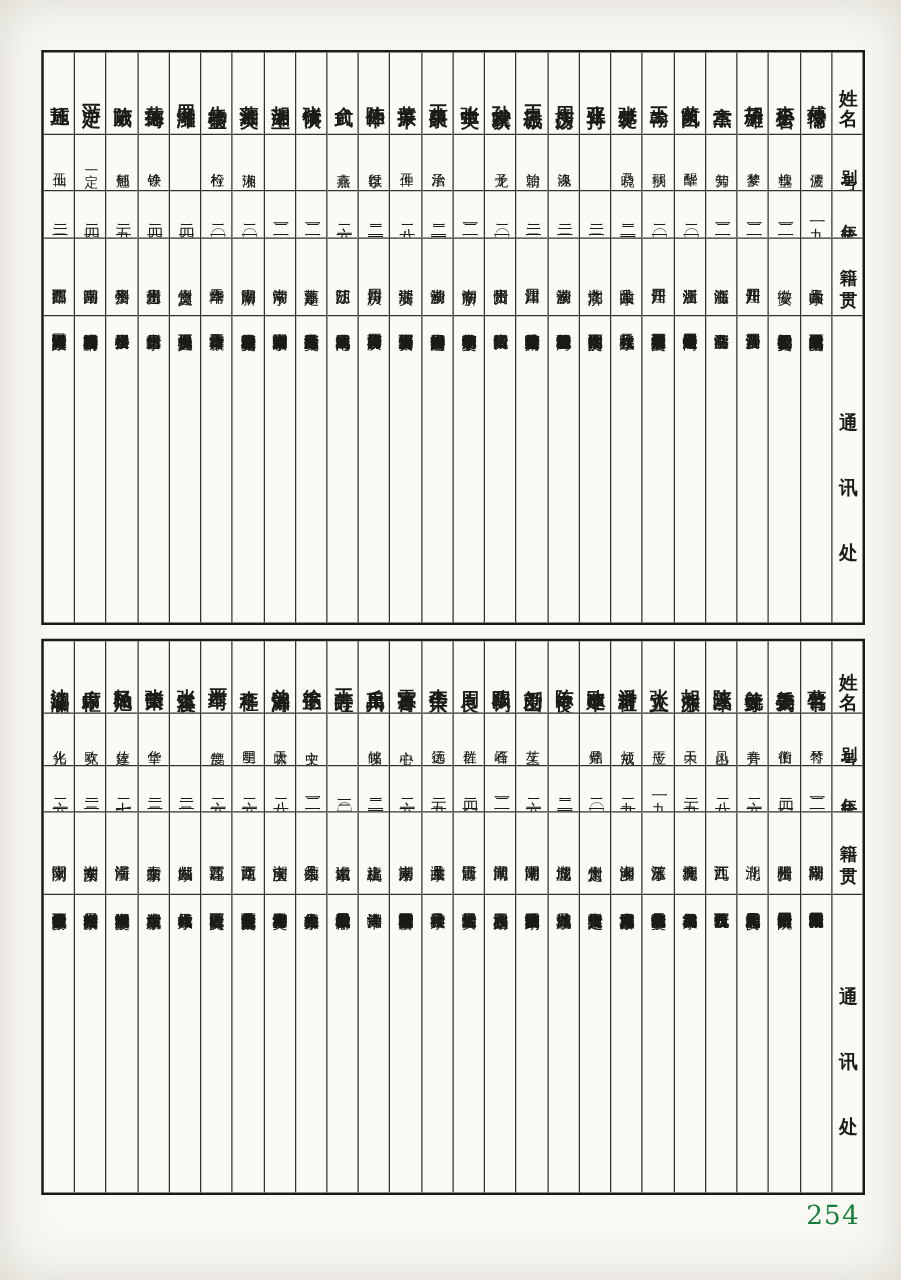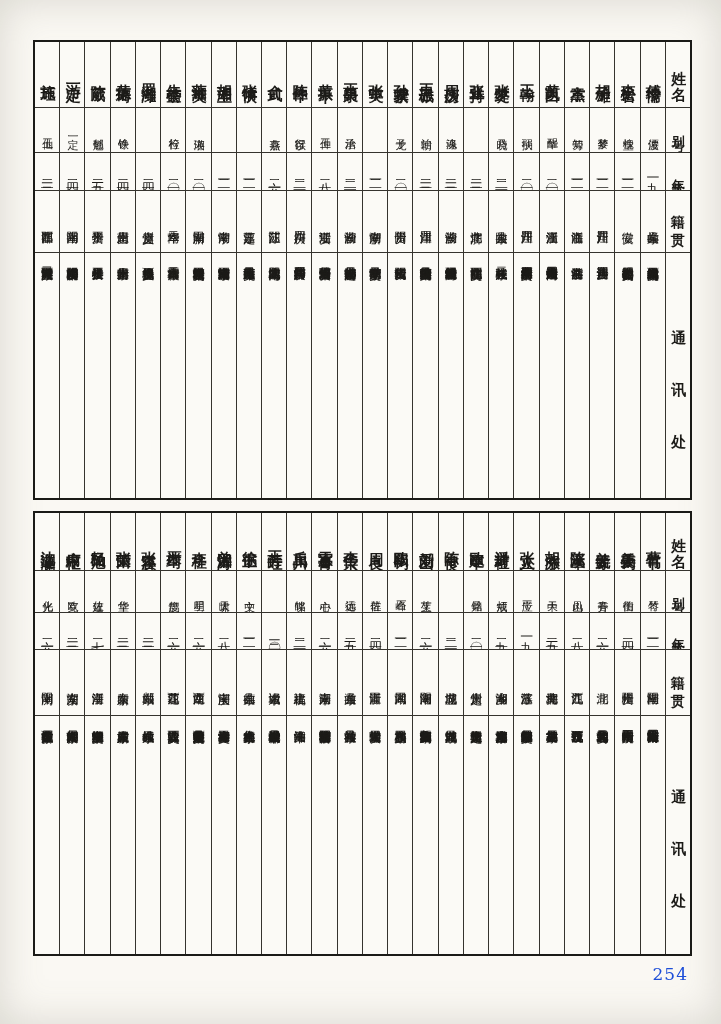--- a/index.html
+++ b/index.html
@@ -71,23 +71,23 @@
   .header-col .cell span{font-weight:bold;}
   .header-col .cell-name span{font-size:15px;letter-spacing:16px;}
   .header-col .cell-alias span{font-size:13px;letter-spacing:5px;}
   .header-col .cell-age span{font-size:13px;letter-spacing:3px;}
   .header-col .cell-native span{font-size:14px;letter-spacing:18px;}
   .header-col .cell-address{align-items:center;padding-top:0;}
   .header-col .cell-address span{font-size:15px;letter-spacing:52px;padding-top:40px;}
   .page-number{
     position:absolute;
     right:33px;bottom:40px;
-    font-size:17px;
+    font-size:21px;
     letter-spacing:1px;
-    color:#1d4ed8;
+    color:#15803d;
   }
 </style>
 </head>
 <body>
 
 <div class="sheet">
   <div class="vtable t1" id="table1">
       <div class="col header-col">
         <div class="cell cell-name">
           <span>姓名</span>

